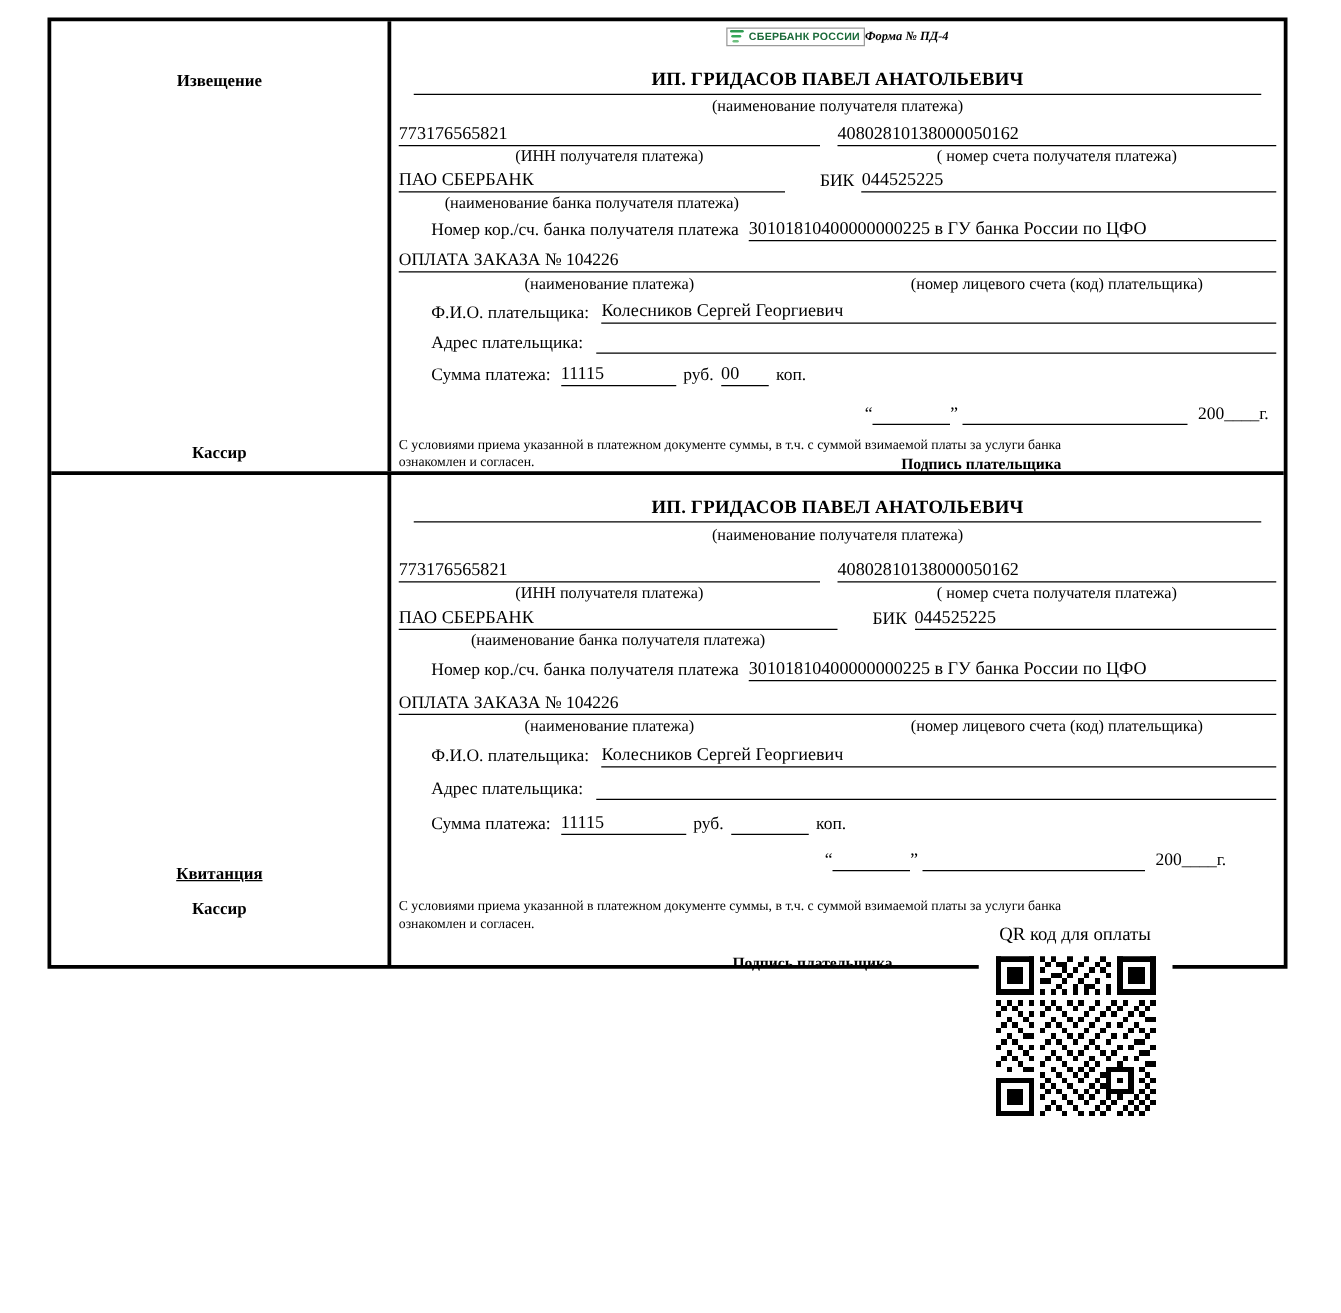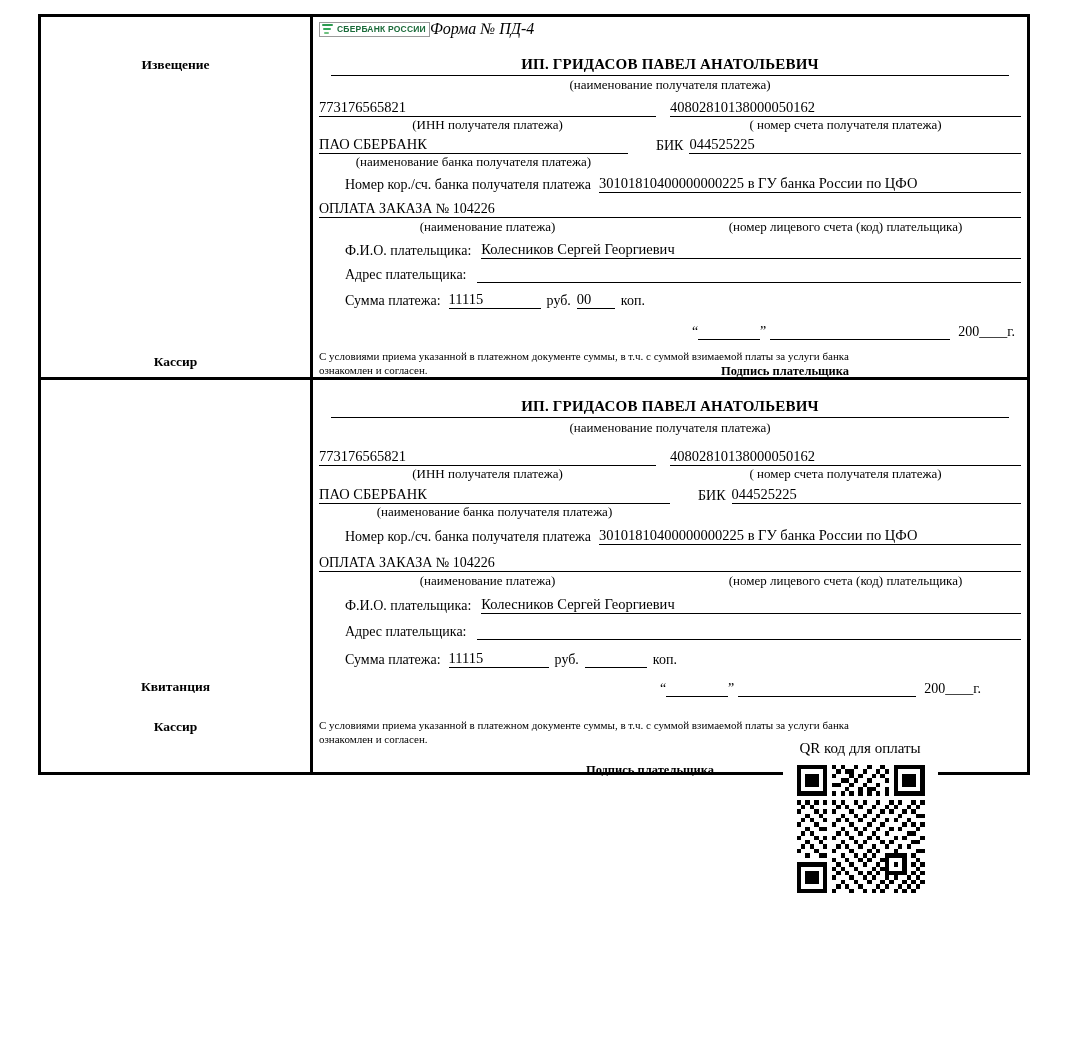--- a/index.html
+++ b/index.html
@@ -81,28 +81,28 @@
   .logo .mark i:nth-child(3) { width: 5px; top: 8px; left: 2px; background:#6ec07f; }
   .logo .txt {
     font-family: "Liberation Sans", sans-serif;
     font-size: 8.5px;
     font-weight: bold;
     color: #1b6b3a;
     letter-spacing: 0.2px;
     white-space: nowrap;
   }
   .formno {
-    font-weight: normal;
+    font-weight: bold;
     font-style: italic;
-    font-size: 16px;
+    font-size: 10px;
     white-space: nowrap;
   }
   .hdr-row {
     display: flex;
-    justify-content: flex-start;
+    justify-content: center;
     align-items: center;
     height: 16px;
   }
   .recipient {
     text-align: center;
     font-weight: bold;
     font-size: 15px;
     letter-spacing: 0.2px;
     border-bottom: 1px solid #000;
     margin: 19px 12px 0 12px;
@@ -269,21 +269,21 @@
             </div>
           </div>
         </div>
 
       </div>
     </div>
 
     <div class="section bottom">
 
       <div class="stub">
-        <div class="stub-label" style="position:absolute; top:299px;">Квитанция</div>
+        <div class="stub-label" style="position:absolute; top:311px;text-decoration:underline;">Квитанция</div>
         <div class="stub-label" style="position:absolute; top:339px;">Кассир</div>
       </div>
 
       <div class="body" style="height:392px;">
 
         <div class="recipient" style="margin-top:14px;">ИП. ГРИДАСОВ ПАВЕЛ АНАТОЛЬЕВИЧ</div>
         <div class="caption" style="margin-top:2px;">(наименование получателя платежа)</div>
 
         <div class="two" style="margin-top:12px;">
           <div class="col" style="width:48%;">

